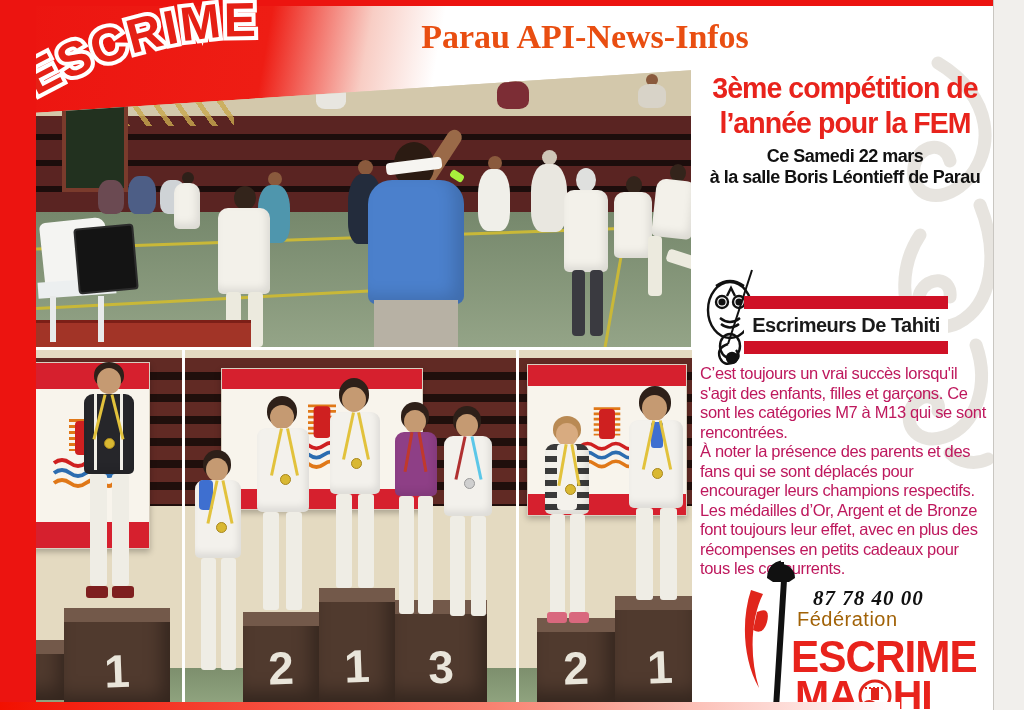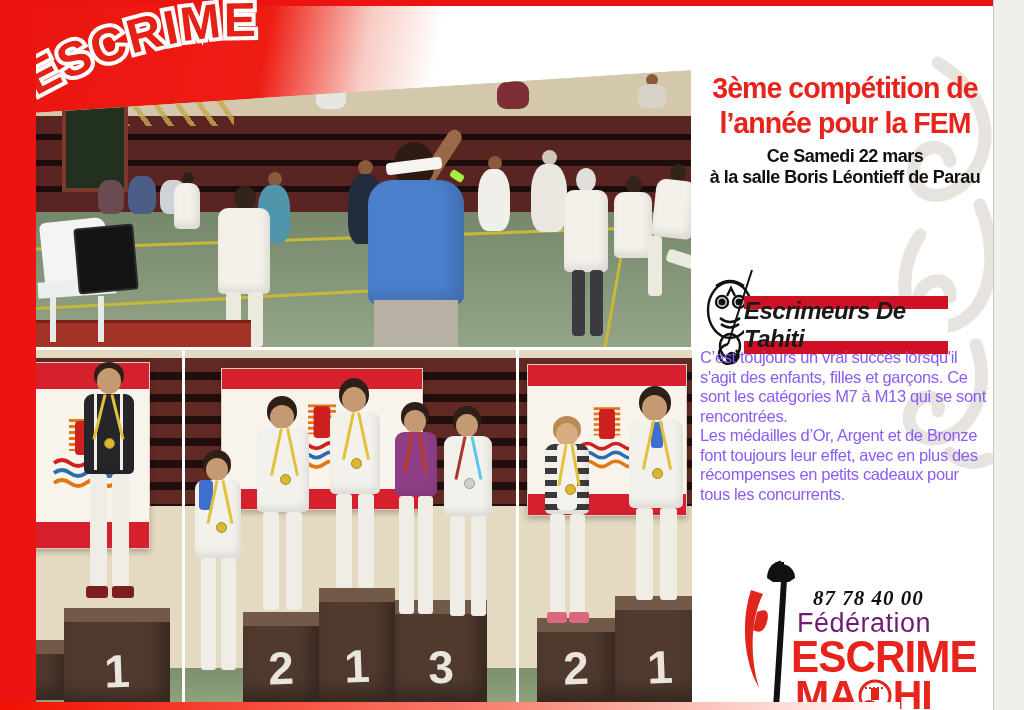--- a/index.html
+++ b/index.html
@@ -77,31 +77,31 @@
   
   .col{position:absolute;left:700px;top:70px;width:290px;}
   .headline{color:#e8231c;font-weight:bold;font-size:30px;line-height:35px;text-align:center;
     letter-spacing:-1px;transform:scaleX(.95);transform-origin:center top;}
   .subhead{margin-top:6px;color:#111;font-weight:bold;font-size:18px;line-height:21px;text-align:center;letter-spacing:-0.5px;}
   .intro{margin-top:16px;padding-left:30px;color:#151515;font-size:16.5px;line-height:20px;letter-spacing:-0.3px;}
   .clublogo{position:absolute;left:700px;top:278px;width:290px;height:92px;}
   .club-banner{position:absolute;left:44px;top:18px;width:204px;height:58px;
     background:linear-gradient(180deg,#cf1126 0 22%,#ffffff 22% 78%,#cf1126 78% 100%);
     display:flex;align-items:center;justify-content:center;}
-  .club-banner span{font-style:italic;font-weight:bold;font-size:24px;color:#1a1a1a;letter-spacing:-0.5px;}
+  .club-banner span{font-weight:bold;font-size:20px;color:#1a1a1a;letter-spacing:-0.5px;}
   .tiki{position:absolute;left:-2px;top:-12px;}
-  .bodytext{position:absolute;left:700px;top:348px;width:292px;color:#8b5cf6;
+  .bodytext{position:absolute;left:700px;top:364px;width:292px;color:#be185d;
     font-size:16.5px;line-height:19.5px;letter-spacing:-0.35px;}
   .bodytext p{margin:0;}
 
   .fed{position:absolute;left:735px;top:560px;width:258px;height:150px;}
   .fed-sword{position:absolute;left:8px;top:0;}
   .fed-phone{position:absolute;left:78px;top:26px;font-family:"Liberation Serif",serif;
     font-style:italic;font-weight:bold;font-size:21px;color:#101010;letter-spacing:1px;}
-  .fed-l1{position:absolute;left:62px;top:48px;color:#701a75;font-size:27px;letter-spacing:0.5px;}
+  .fed-l1{position:absolute;left:62px;top:48px;color:#a16207;font-size:20px;letter-spacing:0.5px;}
   .fed-l2{position:absolute;left:56px;top:72px;color:#e8231c;font-size:44px;font-weight:bold;letter-spacing:-1px;transform:scaleX(.96);transform-origin:left;}
   .fed-l3{position:absolute;left:60px;top:112px;color:#e8231c;font-size:41px;font-weight:bold;letter-spacing:-1px;display:flex;align-items:center;}
   .fed-emblem{display:inline-block;margin:0 1px;}
 
   .watermark{position:absolute;left:880px;top:55px;opacity:.85;}
 </style>
 </head>
 <body>
 
 <div class="page">
@@ -358,20 +358,21 @@
   </div>
 
   <svg class="masthead" viewBox="0 0 290 105">
     <defs>
         <path id="arc" d="M 10 96 Q 150 18 282 42"></path>
       </defs>
     <text font-family="Liberation Sans, sans-serif" font-weight="bold" font-size="48" fill="#e52015" stroke="#ffffff" stroke-width="8" paint-order="stroke" letter-spacing="2">
       <textPath href="#arc">ESCRIME</textPath>
     </text>
   </svg>
+  <div class="ptitle">Parau API-News-Infos</div>
 
   <div class="col">
     <div class="headline">
       <div>3ème compétition de</div>
       <div>l’année pour la FEM</div>
     </div>
     <div class="subhead">
       <div>Ce Samedi 22 mars</div>
       <div>à la salle Boris Léontieff de Parau</div>
     </div>
@@ -395,20 +396,21 @@
         <circle cx="34" cy="92" r="5" fill="#111"></circle>
       </g>
     </svg>
     <div class="club-banner">
       <span>Escrimeurs De Tahiti</span>
     </div>
   </div>
 
   <div class="bodytext">
     <p>C’est toujours un vrai succès lorsqu'il s'agit des enfants, filles et garçons. Ce sont les catégories M7 à M13 qui se sont rencontrées.</p>
+    <p>À noter la présence des parents et des fans qui se sont déplacés pour encourager leurs champions respectifs.</p>
     <p>Les médailles d’Or, Argent et de Bronze font toujours leur effet, avec en plus des récompenses en petits cadeaux pour tous les concurrents.</p>
   </div>
 
   <div class="fed">
     <svg class="fed-sword" width="64" height="150" viewBox="0 0 64 150">
       <path d="M8,30 C-2,60 0,100 16,128 C6,96 8,58 20,34 Z" fill="#e0261c"></path>
       <path d="M14,52 q14,-6 10,10 q-4,14 -14,8" fill="#e0261c"></path>
       <path d="M38,2 q-10,2 -12,12" stroke="#111" stroke-width="3" fill="none"></path>
       <path d="M24,18 a14,14 0 0 1 28,0 l-6,4 l-16,0 Z" fill="#111"></path>
       <rect x="34" y="2" width="7" height="16" fill="#111"></rect>

